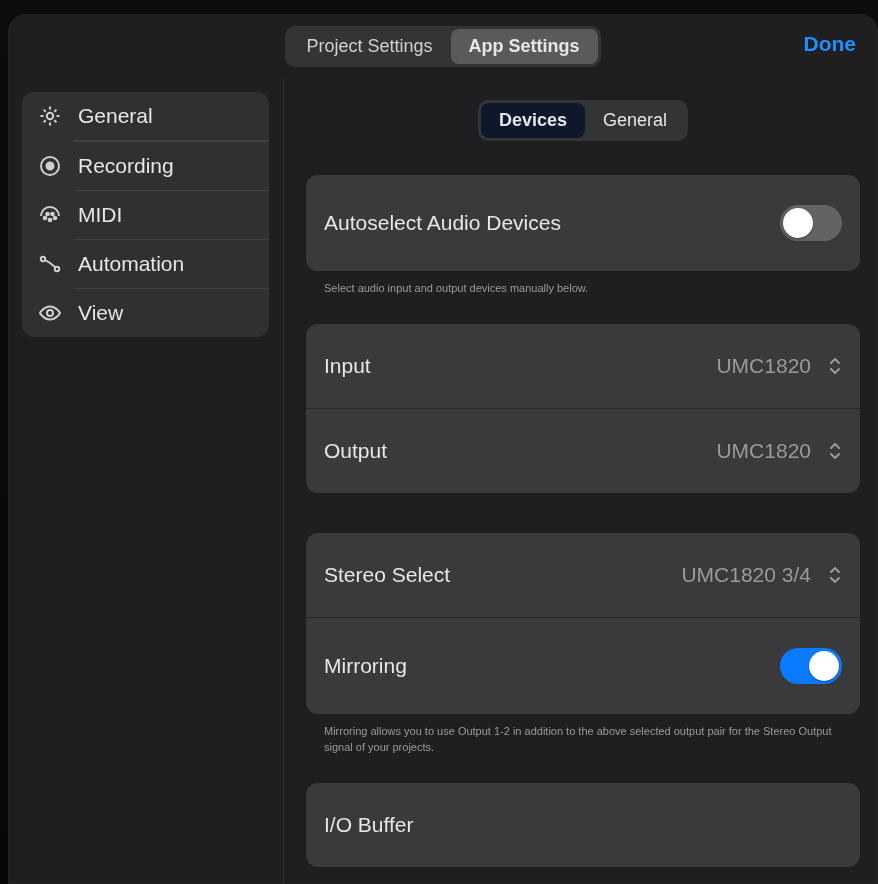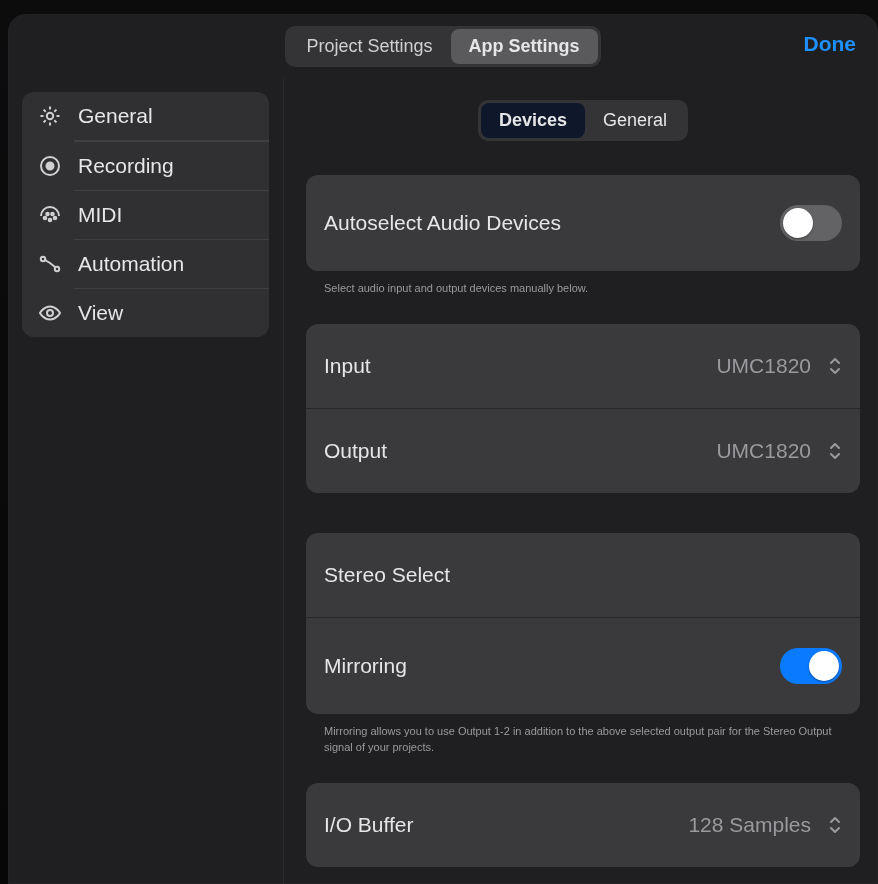--- a/index.html
+++ b/index.html
@@ -307,41 +307,41 @@
                   <path d="M3 6l4-4 4 4M3 12l4 4 4-4"></path>
                 </svg>
             </span>
           </span>
         </div>
       </div>
 
       <div class="group">
         <div class="row">
           <span class="label">Stereo Select</span>
-        </div>
-        <div class="row">
-          <span class="label">Mirroring</span>
-          <div class="toggle on">
-            <div class="knob"></div>
-          </div>
-        </div>
-      </div>
-      <div class="hint">Mirroring allows you to use Output 1-2 in addition to the above selected output pair for the Stereo Output signal of your projects.</div>
-
-      <div class="group spaced">
-        <div class="row">
-          <span class="label">I/O Buffer</span>
           <span class="value">
-            <span>128 Samples</span>
+            <span>UMC1820 3/4</span>
             <span class="chev">
               <svg viewBox="0 0 14 18" width="14" height="18" fill="none" stroke="currentColor" stroke-width="2" stroke-linecap="round" stroke-linejoin="round">
                   <path d="M3 6l4-4 4 4M3 12l4 4 4-4"></path>
                 </svg>
             </span>
           </span>
+        </div>
+        <div class="row">
+          <span class="label">Mirroring</span>
+          <div class="toggle on">
+            <div class="knob"></div>
+          </div>
+        </div>
+      </div>
+      <div class="hint">Mirroring allows you to use Output 1-2 in addition to the above selected output pair for the Stereo Output signal of your projects.</div>
+
+      <div class="group spaced">
+        <div class="row">
+          <span class="label">I/O Buffer</span>
         </div>
       </div>
 
       <div class="section-label">INPUT GAIN</div>
       <div class="slider-wrap">
         <div class="slider">
           <div class="track"></div>
           <div class="track-fill"></div>
           <div class="thumb"></div>
         </div>

